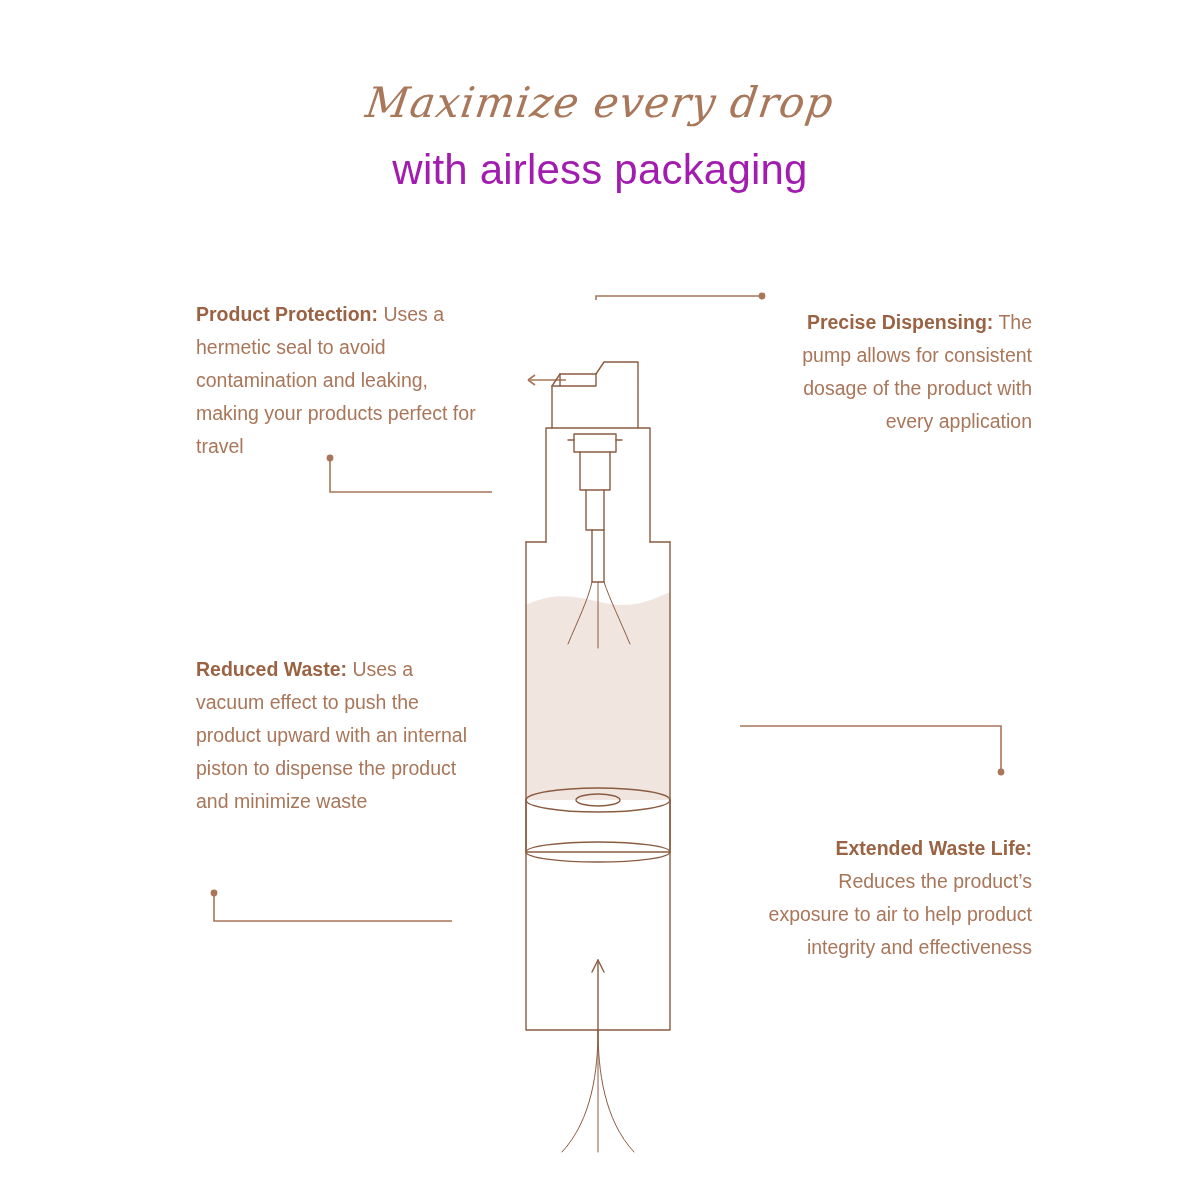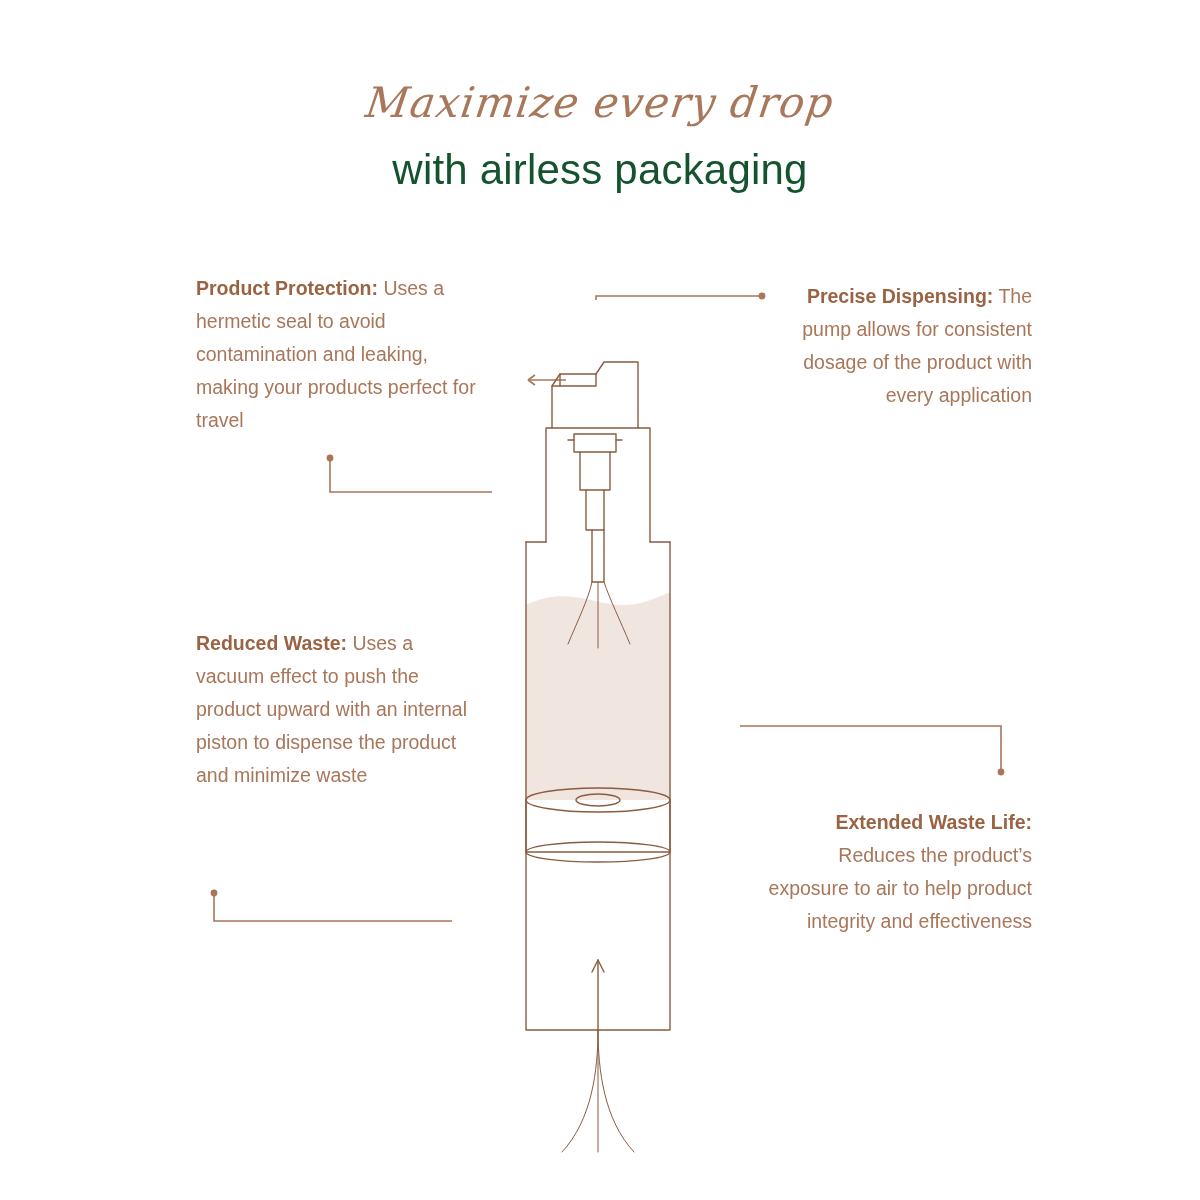--- a/index.html
+++ b/index.html
@@ -37,31 +37,32 @@
   }
   .title-main {
     position: absolute;
     top: 146px;
     left: 0;
     width: 1200px;
     text-align: center;
     font-family: "Liberation Sans", sans-serif;
     font-weight: 400;
     font-size: 42px;
-    color: #14532d;
+    color: #a21caf;
     letter-spacing: 0.2px;
   }
 
   
   .block {
     position: absolute;
     font-size: 19.5px;
     line-height: 33px;
     color: #a9765a;
     font-family: "Liberation Sans", sans-serif;
+    margin-top: 26px;
   }
   .block b {
     font-weight: 700;
     color: #9a6343;
   }
   .block.left  { text-align: left; }
   .block.right { text-align: right; }
 
   #block-protection { top: 272px; left: 196px; width: 300px; }
   #block-waste      { top: 627px; left: 196px; width: 275px; }

